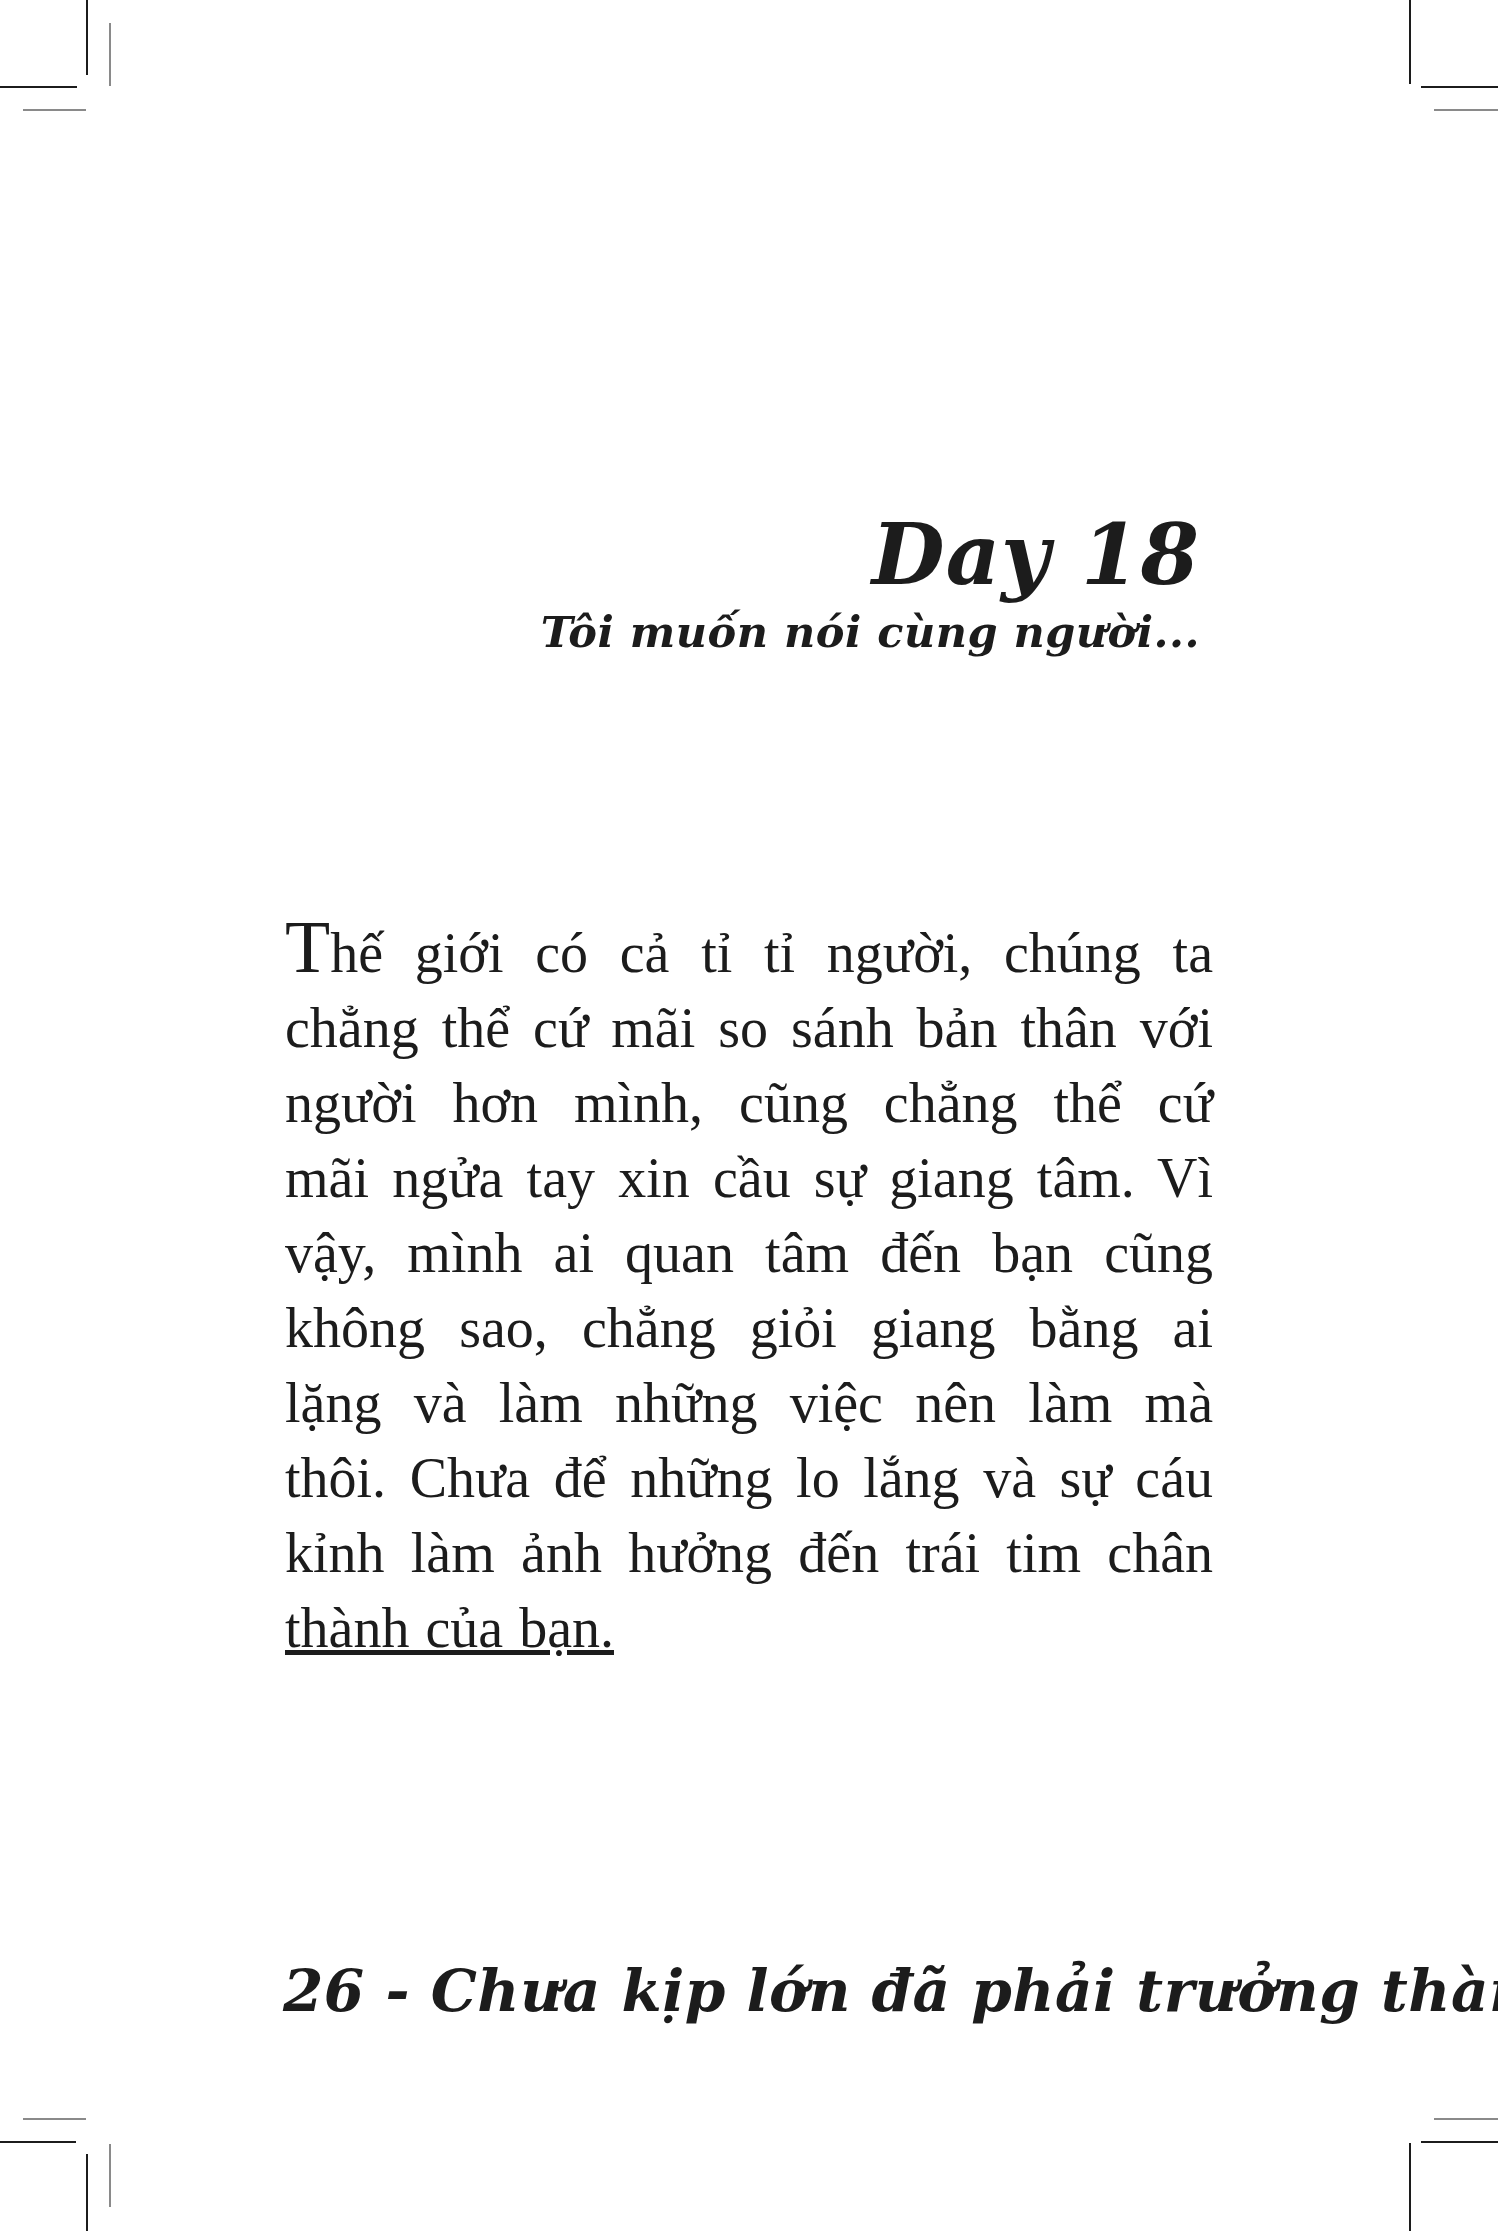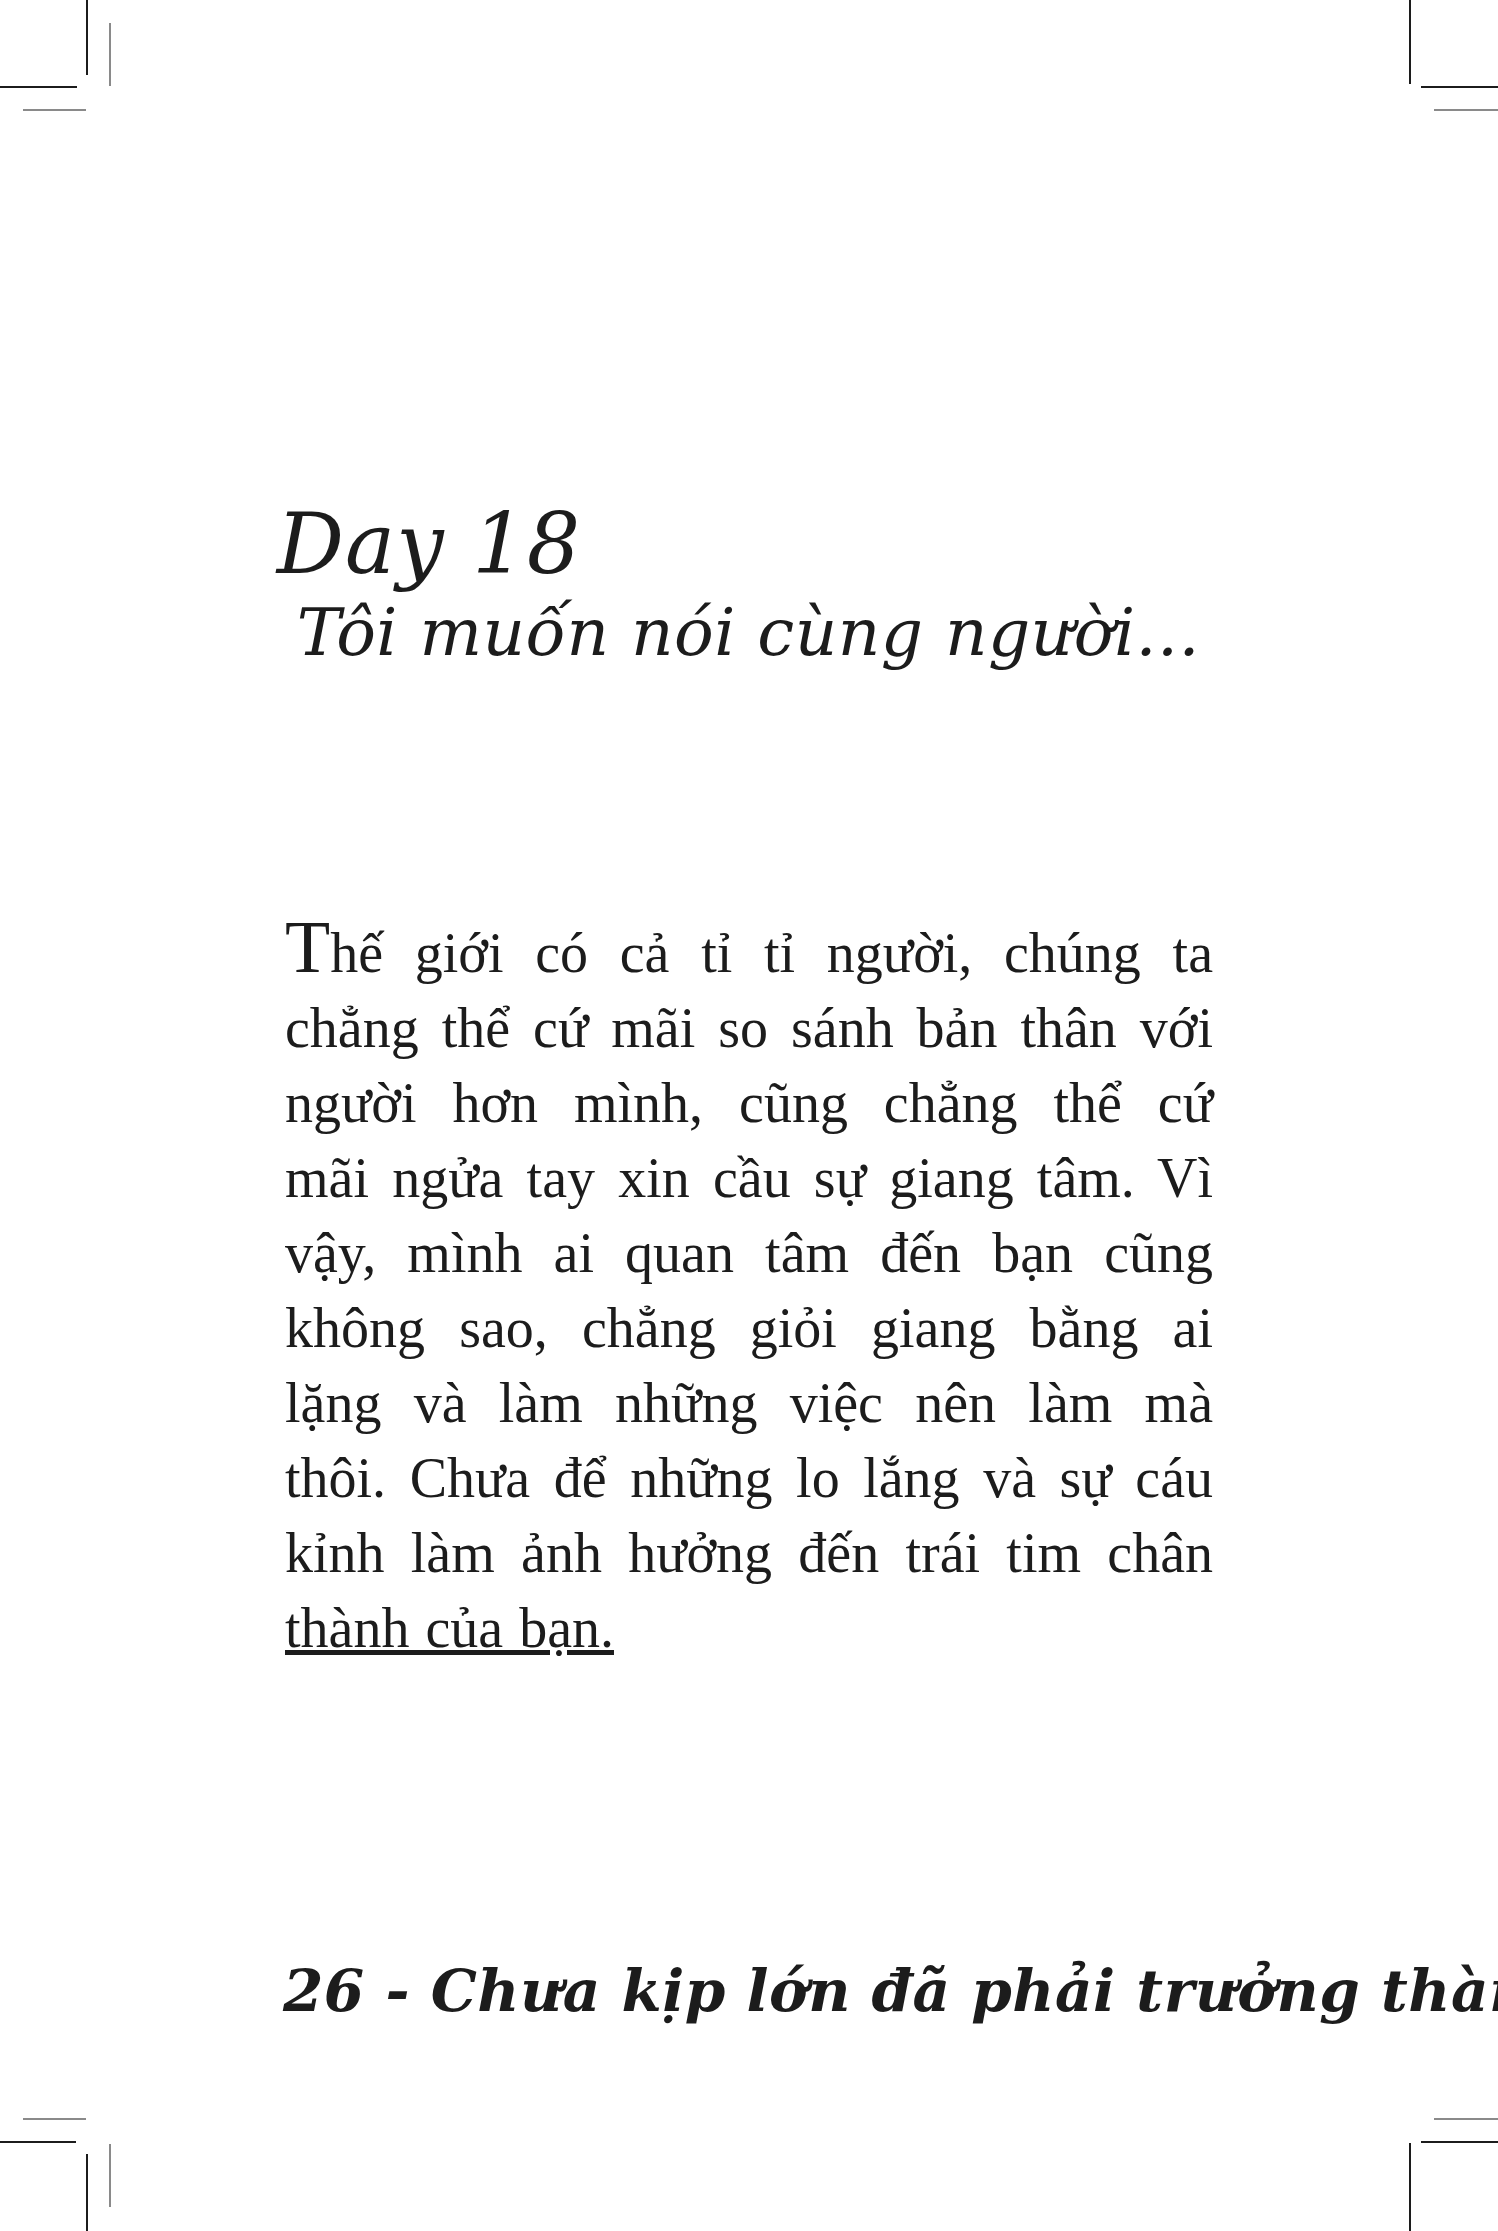--- a/index.html
+++ b/index.html
@@ -20,35 +20,36 @@
   
   .mark {
     position: absolute;
     background: #1c1c1c;
   }
   .mark.gray { background: #8a8a8a; }
 
   
   .chapter-header {
     position: absolute;
-    top: 502px;
+    top: 513px;
     right: 298px;
+    text-align: right;
     font-family: "DejaVu Serif", serif;
     font-style: italic;
-    font-weight: 400;
+    font-weight: 700;
     line-height: 1;
     white-space: nowrap;
   }
   .day-label {
     font-size: 84px;
     letter-spacing: 1px;
   }
   .chapter-subtitle {
     margin-top: 14px;
-    font-size: 66px;
+    font-size: 43px;
     letter-spacing: 0.5px;
     margin-left: 20px;
   }
 
   
   .body-text {
     position: absolute;
     left: 285px;
     top: 916px;
     width: 928px;

